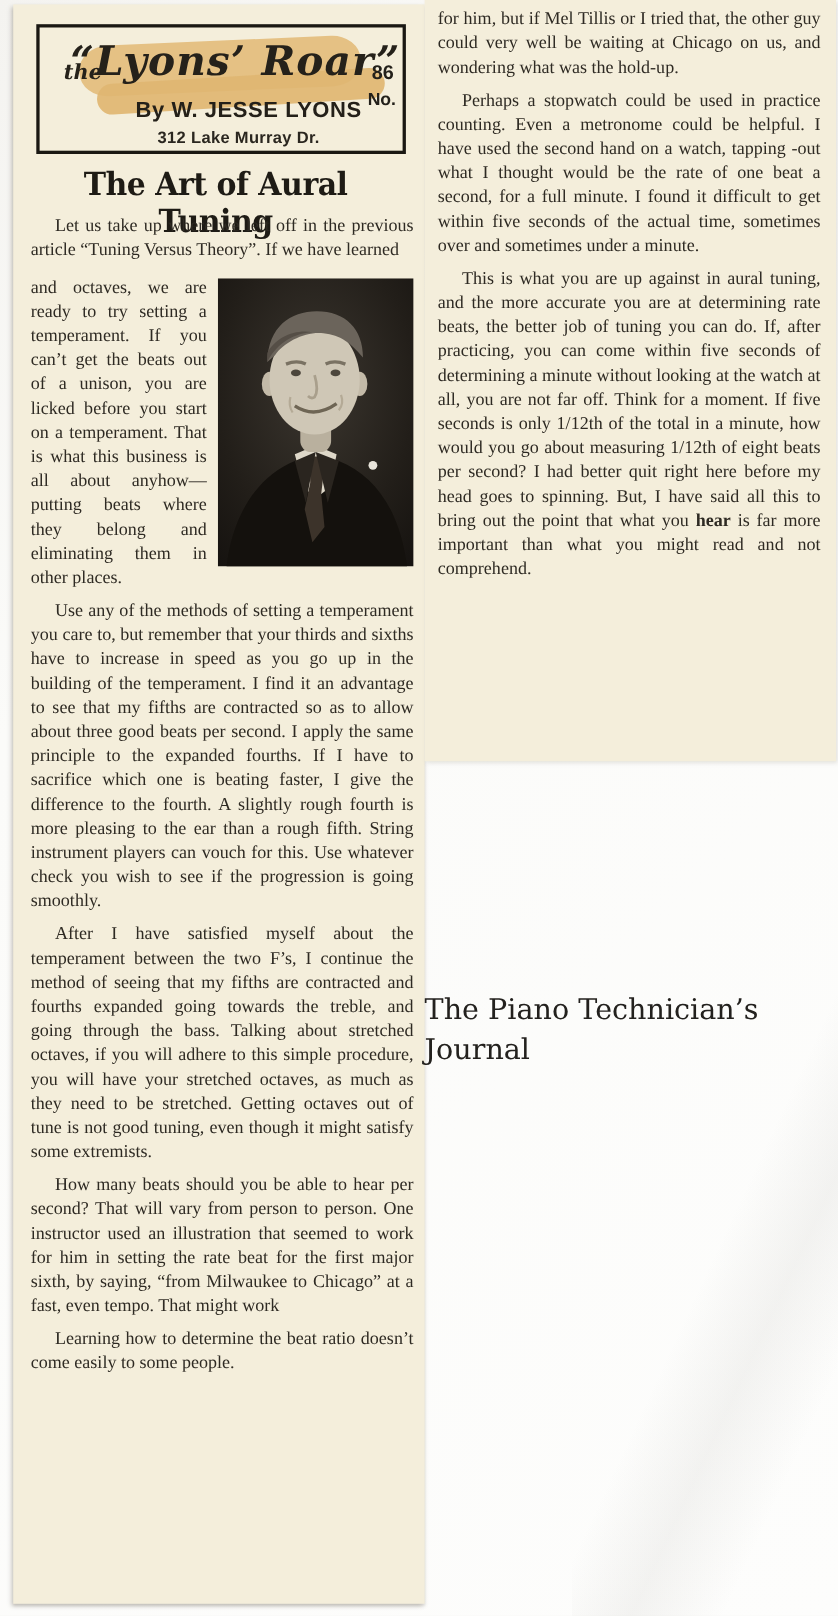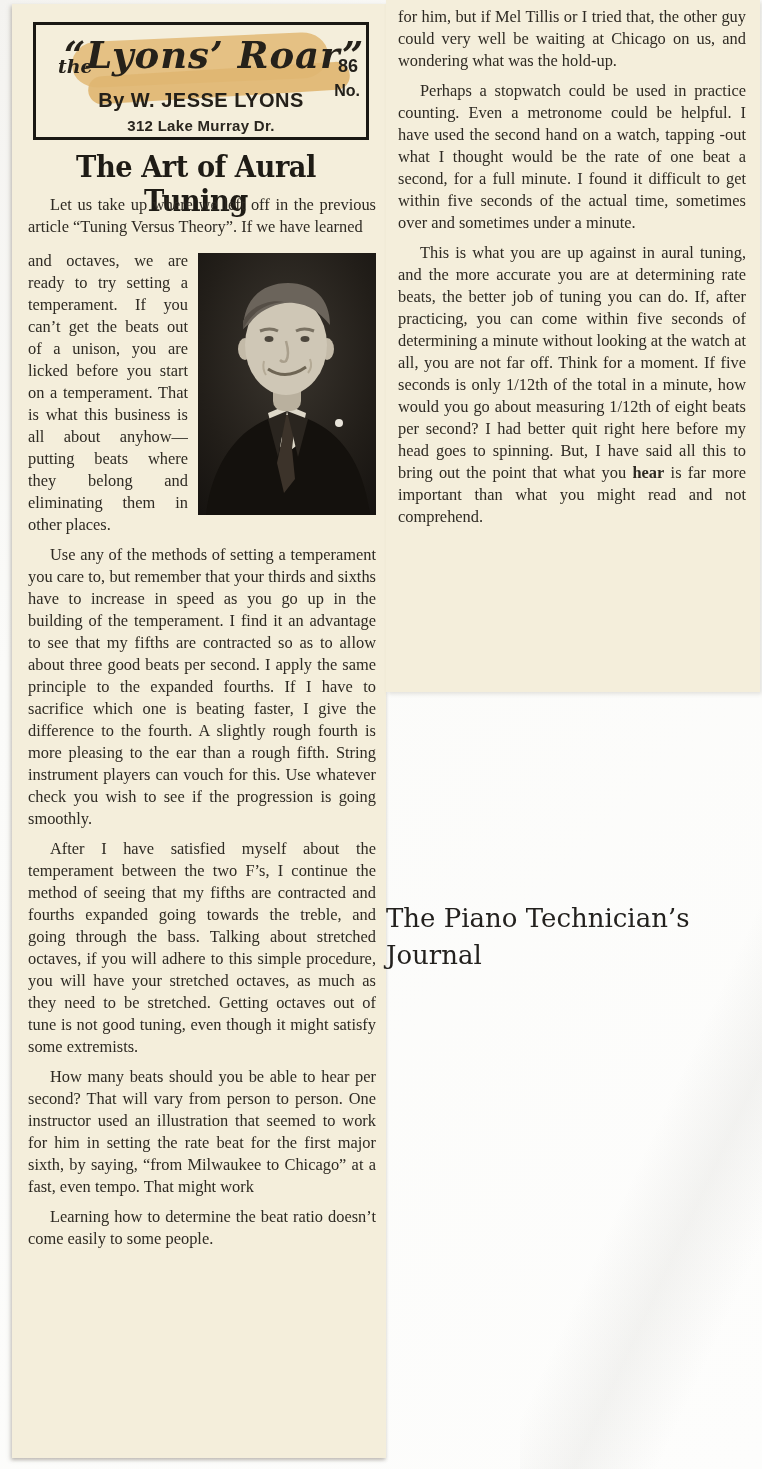--- a/index.html
+++ b/index.html
@@ -23,22 +23,22 @@
   .masthead{position:absolute;left:33px;top:22px;width:330px;height:112px;border:3px solid #1a1813;}
   .swoosh{position:absolute;}
   .swoosh-main{left:36px;top:12px;width:256px;height:46px;background:#e5c184;border-radius:26px/22px;transform:rotate(-2.5deg);}
   .swoosh-tail{left:52px;top:44px;width:262px;height:28px;background:#e0b672;border-radius:15px;transform:rotate(-3.5deg);opacity:.92;}
   .mast-the{position:absolute;left:22px;top:30px;font:bold italic 19px "DejaVu Serif",serif;color:#25211a;}
   .mast-title{position:absolute;left:28px;top:8px;width:282px;text-align:right;
     font:bold italic 37px "DejaVu Serif",serif;color:#25211a;letter-spacing:1px;white-space:nowrap;}
   .mast-no{position:absolute;right:6px;top:9px;font:bold 16px "Liberation Sans",sans-serif;color:#23201a;margin-top:48px;}
   .mast-no-val{position:absolute;right:8px;top:31px;font:bold 18px "Liberation Sans",sans-serif;color:#23201a;}
   .mast-byline{position:absolute;left:0;top:64px;width:100%;text-align:center;
-    font:bold 20px "Liberation Sans",sans-serif;color:#242019;letter-spacing:.5px;}
-  .mast-address{position:absolute;left:0;top:92px;width:100%;display:flex;justify-content:center;gap:42px;
+    font:bold 20px "Liberation Sans",sans-serif;color:#242019;letter-spacing:.5px;padding-left:25px;}
+  .mast-address{position:absolute;left:16px;top:92px;width:100%;display:flex;justify-content:center;gap:42px;
     font:bold 15px "Liberation Sans",sans-serif;color:#2a261f;letter-spacing:.3px;}
 
   
   .headline{position:absolute;left:16px;top:150px;width:360px;margin:0;text-align:center;
     font:bold 29px "DejaVu Serif",serif;color:#1e1b15;letter-spacing:-.5px;transform:scaleX(.94);transform-origin:center;}
 
   
   .col{position:absolute;font-size:16.4px;line-height:22px;text-align:justify;color:#2e2a23;
     hyphens:auto;font-family:Liberation Serif, serif;-webkit-hyphens:auto;}
   .left-col{left:28px;top:194px;width:348px;}

